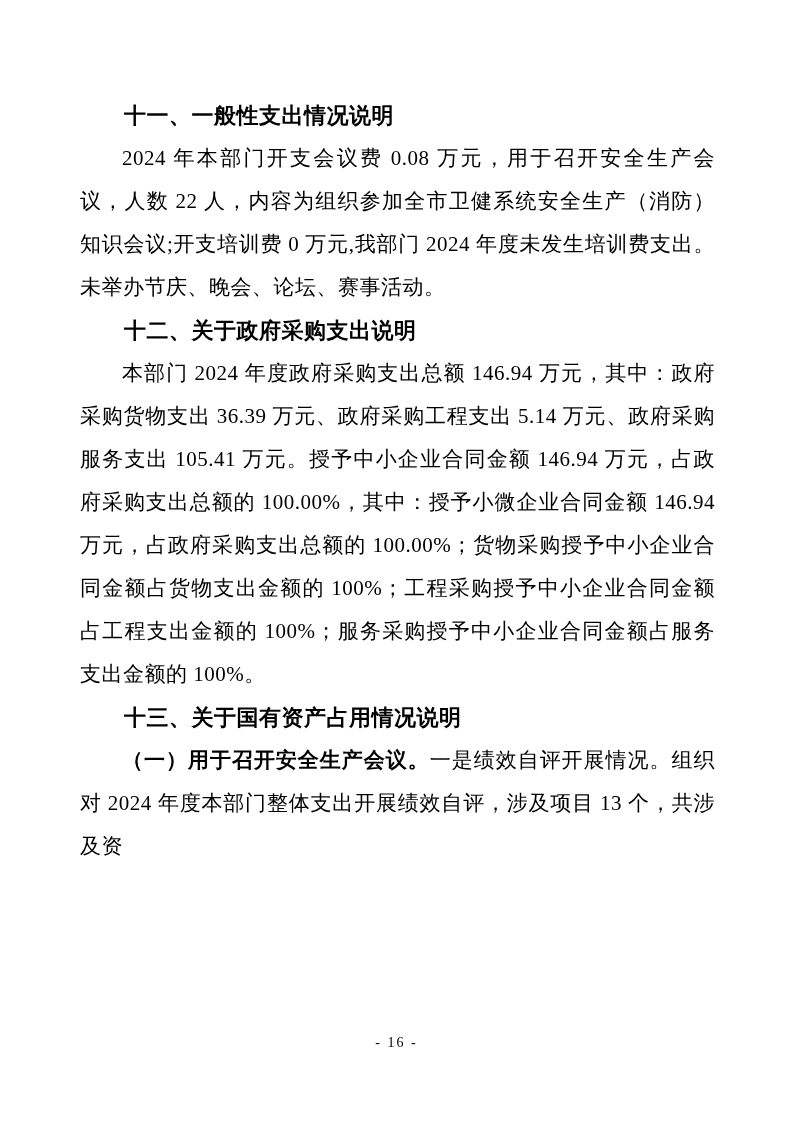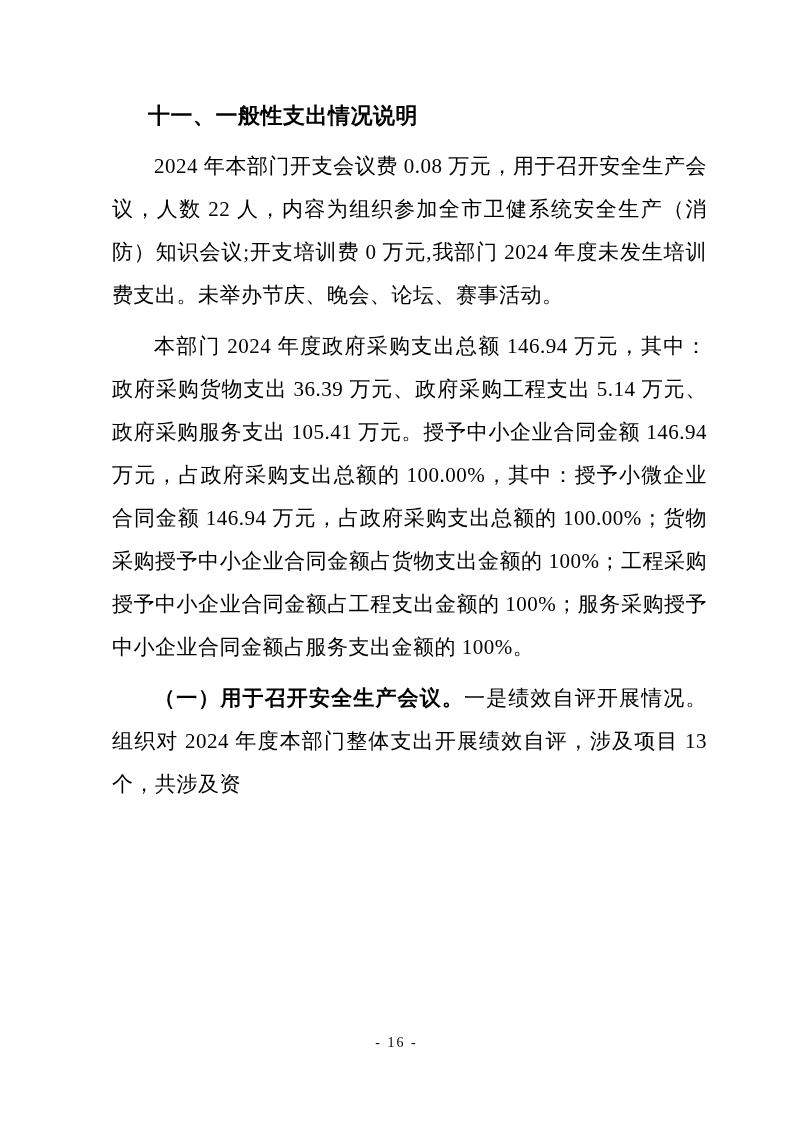--- a/index.html
+++ b/index.html
@@ -15,35 +15,35 @@
     font-family: "Liberation Serif", "DejaVu Serif", serif;
     color: #000000;
   }
   .page {
     position: absolute;
     top: 0;
     left: 0;
     width: 793px;
     height: 842px;
     box-sizing: border-box;
-    padding: 94px 78px 0 104px;
+    padding: 94px 78px 0 80px;
   }
   .section-heading {
     font-size: 22px;
     line-height: 43px;
     font-weight: bold;
     text-indent: 2em;
     margin: 0;
     letter-spacing: 0.5px;
     white-space: nowrap;
   }
   .para {
     font-size: 21px;
     line-height: 43px;
-    margin: 8px;
+    margin: 0;
     text-align: justify;
     text-justify: inter-ideograph;
     text-indent: 2em;
     letter-spacing: 0.5px;
   }
   .para .lead {
     font-weight: bold;
   }
   .footer {
     position: absolute;
@@ -57,20 +57,22 @@
   }
 </style>
 </head>
 <body>
 
 <div class="page">
 
   <h2 class="section-heading">十一、一般性支出情况说明</h2>
   <p class="para">2024 年本部门开支会议费 0.08 万元，用于召开安全生产会议，人数 22 人，内容为组织参加全市卫健系统安全生产（消防）知识会议;开支培训费 0 万元,我部门 2024 年度未发生培训费支出。未举办节庆、晚会、论坛、赛事活动。</p>
 
+  <h2 class="section-heading">十二、关于政府采购支出说明</h2>
   <p class="para">本部门 2024 年度政府采购支出总额 146.94 万元，其中：政府采购货物支出 36.39 万元、政府采购工程支出 5.14 万元、政府采购服务支出 105.41 万元。授予中小企业合同金额 146.94 万元，占政府采购支出总额的 100.00%，其中：授予小微企业合同金额 146.94 万元，占政府采购支出总额的 100.00%；货物采购授予中小企业合同金额占货物支出金额的 100%；工程采购授予中小企业合同金额占工程支出金额的 100%；服务采购授予中小企业合同金额占服务支出金额的 100%。</p>
 
+  <h2 class="section-heading">十三、关于国有资产占用情况说明</h2>
 
   <p class="para"><span class="lead">（一）用于召开安全生产会议。</span><span>一是绩效自评开展情况。组织对 2024 年度本部门整体支出开展绩效自评，涉及项目 13 个，共涉及资</span></p>
 
 </div>
 
 <div class="footer">- 16 -</div>
 
 </body></html>

